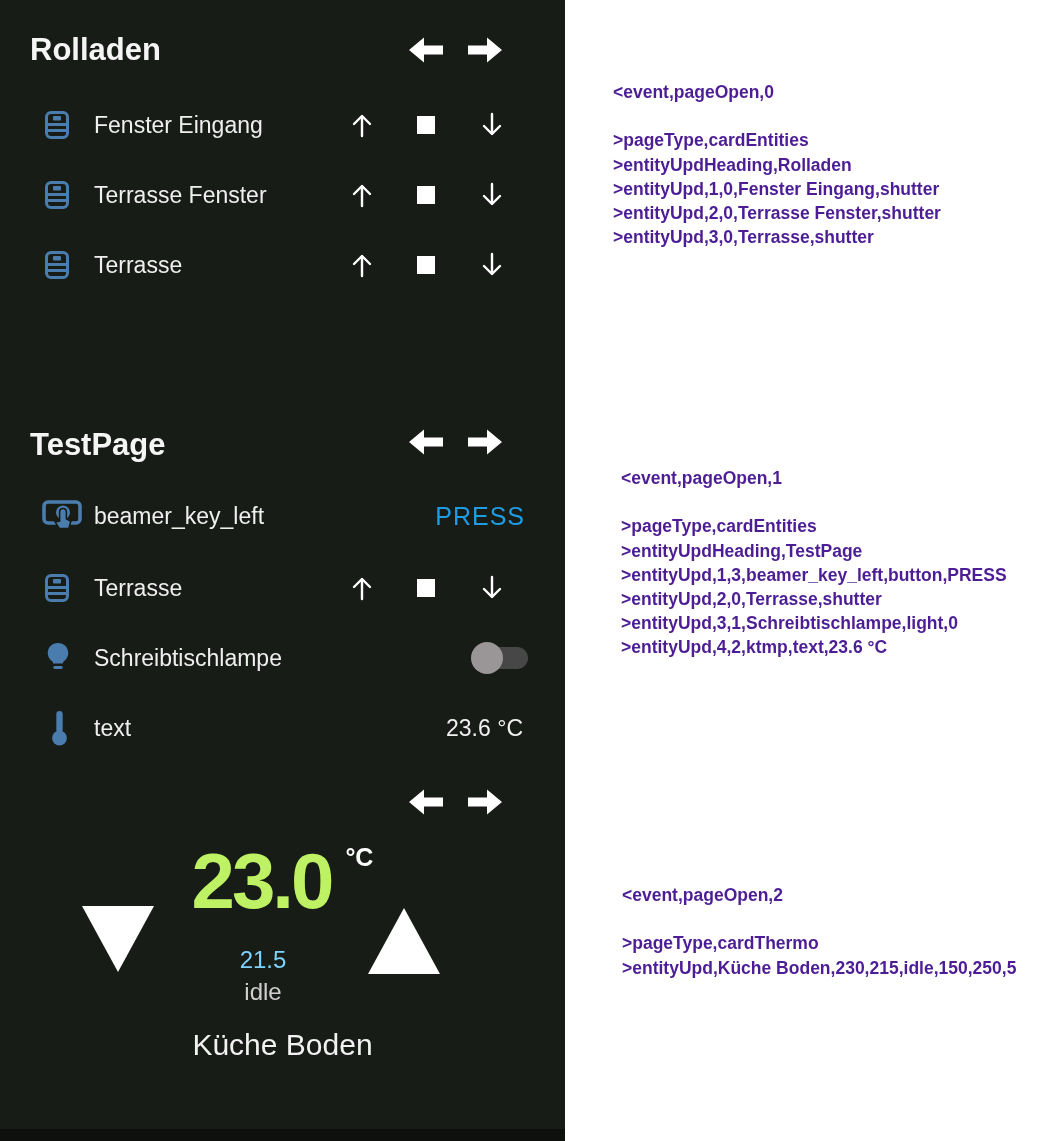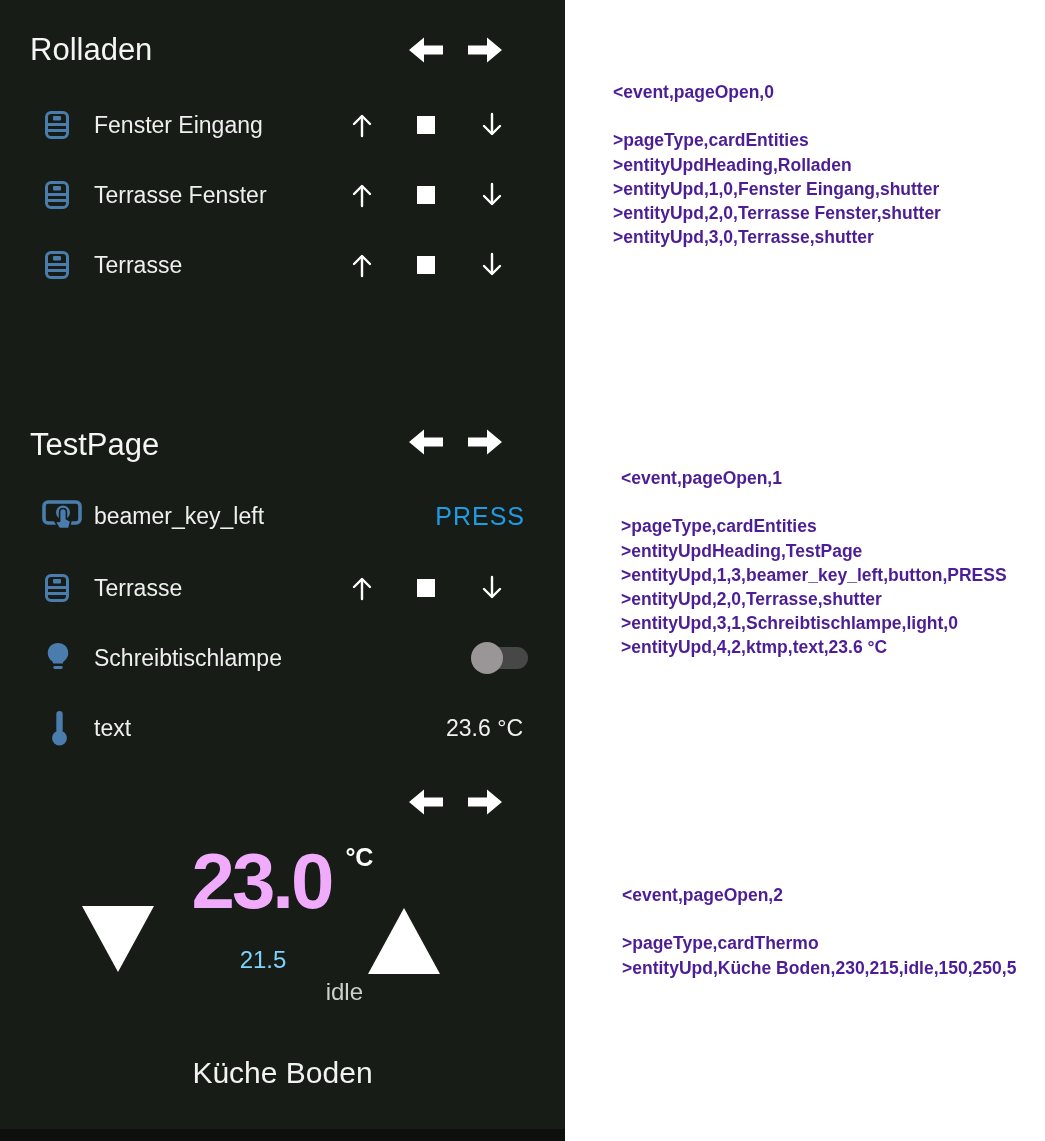--- a/index.html
+++ b/index.html
@@ -4,21 +4,21 @@
 <style>
   html,body{margin:0;padding:0;background:#ffffff;}
   .stage{position:relative;width:1045px;height:1141px;background:#ffffff;overflow:hidden;
          font-family:"Liberation Sans",sans-serif;}
 
   
   .panel{position:absolute;left:0;top:0;width:565px;height:1141px;background:#181c17;
          color:#f2f2f2;overflow:hidden;}
   .bottom-strip{position:absolute;left:0;bottom:0;width:565px;height:12px;background:#0d100d;}
 
-  .heading{position:absolute;left:30px;font-size:31px;font-weight:400;color:#f5f5f5;}
+  .heading{position:absolute;left:30px;font-size:31px;font-weight:700;color:#f5f5f5;}
   .nav-arrow{position:absolute;width:34px;height:26px;cursor:pointer;}
   .nav-left{left:409px;}
   .nav-right{left:468px;}
 
   .row{position:absolute;left:0;width:565px;height:70px;}
   .entity-icon{position:absolute;left:45px;top:50%;transform:translateY(-50%);}
   .icon-tap{left:42px;}
   .entity-label{position:absolute;left:94px;top:50%;transform:translateY(-50%);
                 font-size:23px;color:#efefef;white-space:pre;}
   .ctl{position:absolute;top:50%;transform:translateY(-50%);cursor:pointer;}
@@ -30,30 +30,30 @@
          font-size:25px;color:#1e9ce4;letter-spacing:1px;cursor:pointer;}
   .entity-value{position:absolute;right:42px;top:50%;transform:translateY(-50%);
                 font-size:23px;color:#f0f0f0;white-space:pre;}
   .toggle{position:absolute;right:37px;top:50%;transform:translateY(-50%);
           width:52px;height:22px;background:#474747;border-radius:11px;cursor:pointer;}
   .toggle-knob{position:absolute;left:-5px;top:-5px;width:32px;height:32px;
                border-radius:50%;background:#9a9697;}
 
   
   .temp-wrap{position:absolute;left:0;top:836px;width:565px;text-align:center;white-space:nowrap;}
-  .temp-big{font-size:78px;font-weight:bold;letter-spacing:-3px;color:#f0abfc;}
+  .temp-big{font-size:78px;font-weight:bold;letter-spacing:-3px;color:#bef264;}
   .temp-unit{font-size:25px;font-weight:bold;color:#fdfdfd;position:relative;top:-42px;margin-left:14px;letter-spacing:0;}
   .tri{position:absolute;cursor:pointer;}
   .tri-down{left:82px;top:906px;}
   .tri-up{left:368px;top:908px;}
   .setpoint{position:absolute;left:163px;top:946px;width:200px;text-align:center;
             font-size:24px;color:#7dd3fc;}
-  .hvac-state{position:absolute;left:163px;top:978px;width:200px;text-align:right;
+  .hvac-state{position:absolute;left:163px;top:978px;width:200px;text-align:center;
               font-size:24px;color:#cfcfcf;}
-  .thermo-title{position:absolute;left:0;top:1056px;width:565px;text-align:center;
+  .thermo-title{position:absolute;left:0;top:1028px;width:565px;text-align:center;
                 font-size:30px;color:#f2f2f2;}
 
   
   .log-block{position:absolute;color:#4c1d95;font-weight:bold;font-size:17.5px;
              font-family:"Liberation Sans",sans-serif;}
   .log-line{height:24.2px;line-height:24.2px;white-space:pre;}
 </style>
 </head>
 <body>
 

